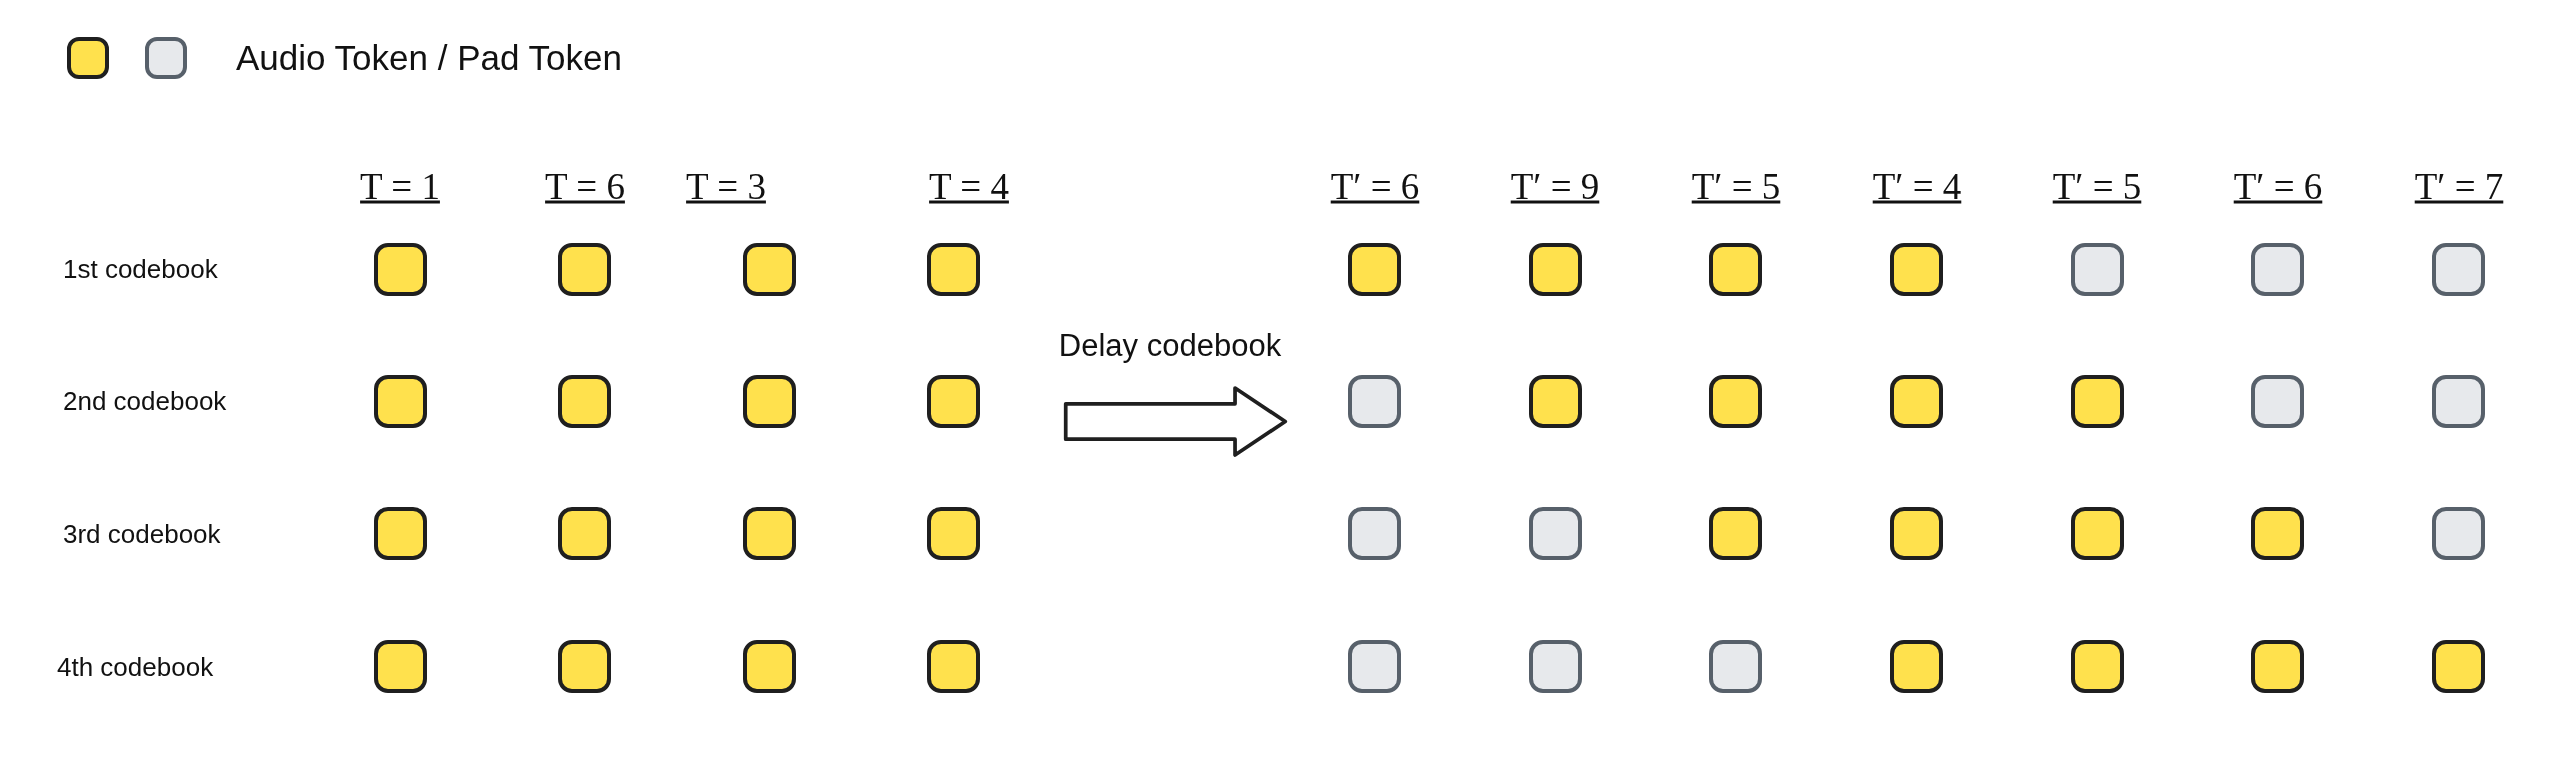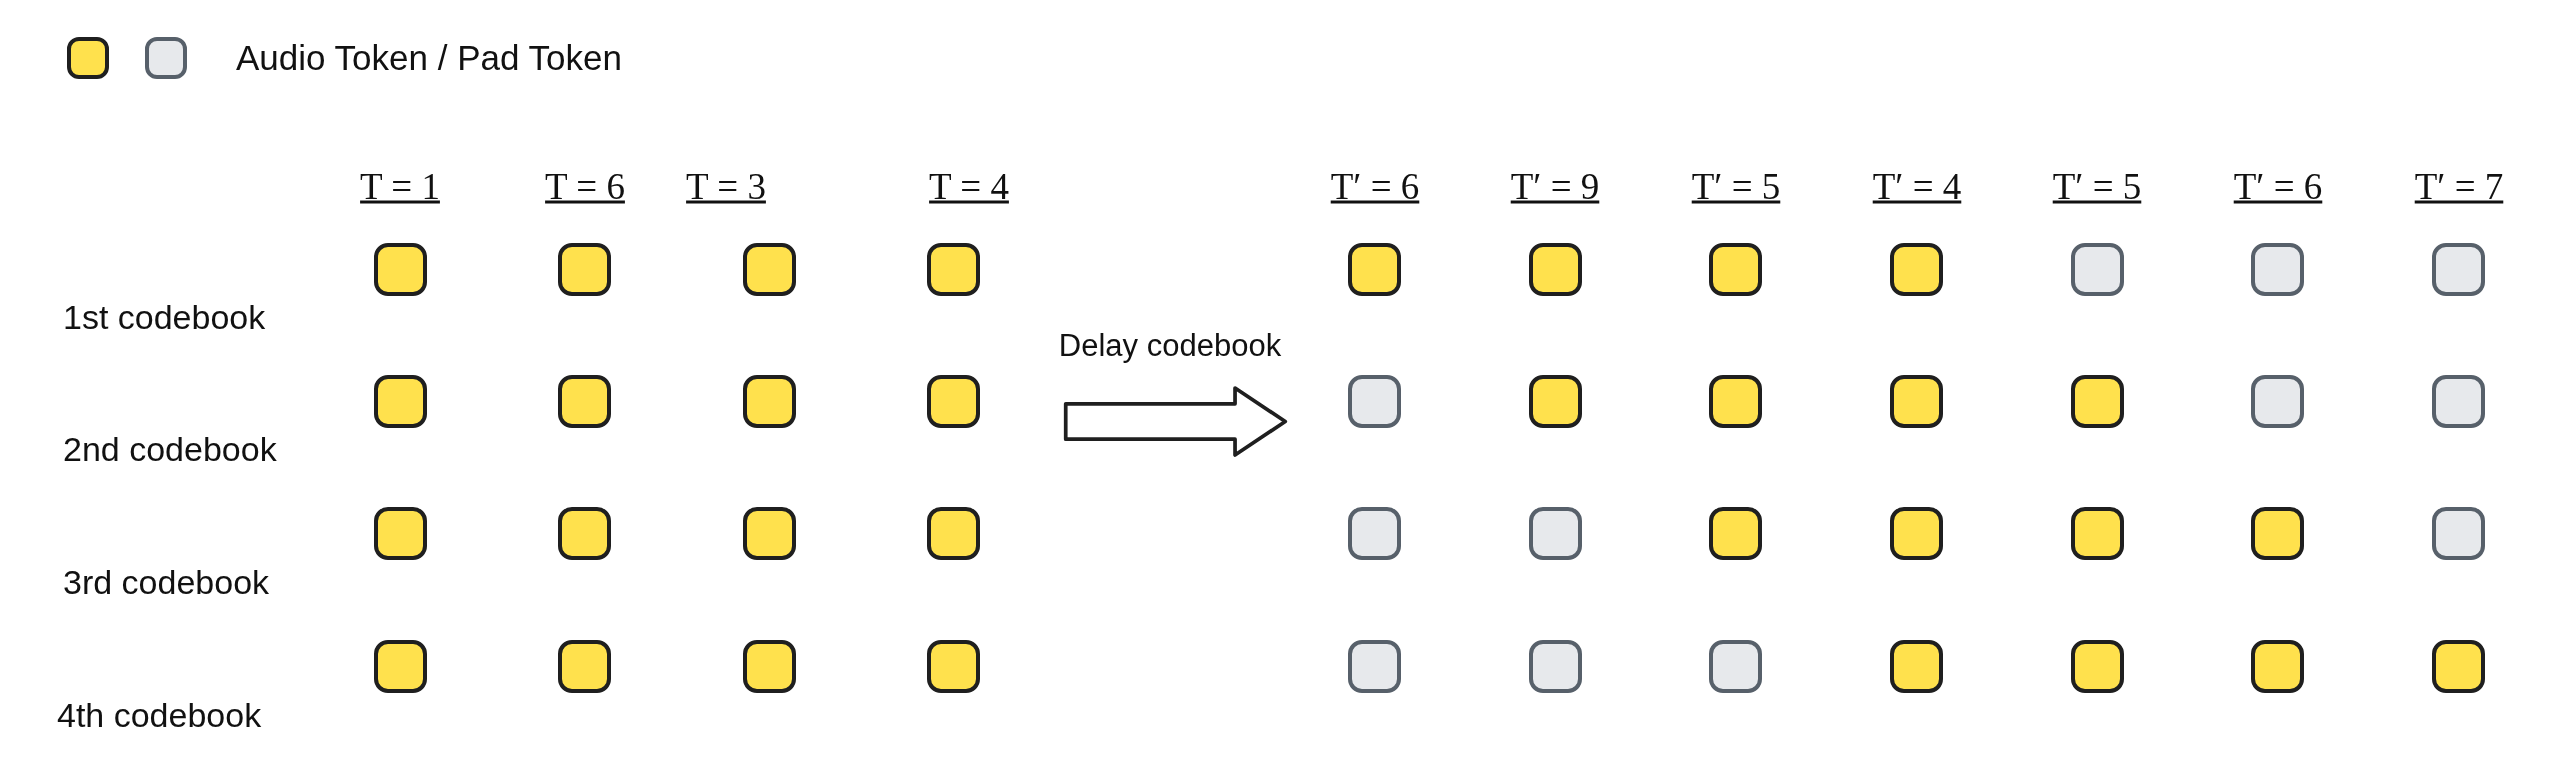--- a/index.html
+++ b/index.html
@@ -43,23 +43,22 @@
     transform: translate(-50%, -50%);
     font-family: "Liberation Serif", serif;
     font-size: 37px;
     white-space: nowrap;
     color: #111111;
     text-decoration: underline;
   }
   .row-label {
     position: absolute;
     transform: translateY(-50%);
-    font-size: 34px;
+    font-size: 26px;
     white-space: nowrap;
-    margin-top: 48px;
   }
 
   
   .token {
     position: absolute;
     width: 53px;
     height: 53px;
     border-radius: 14px;
   }
   .token.audio {

